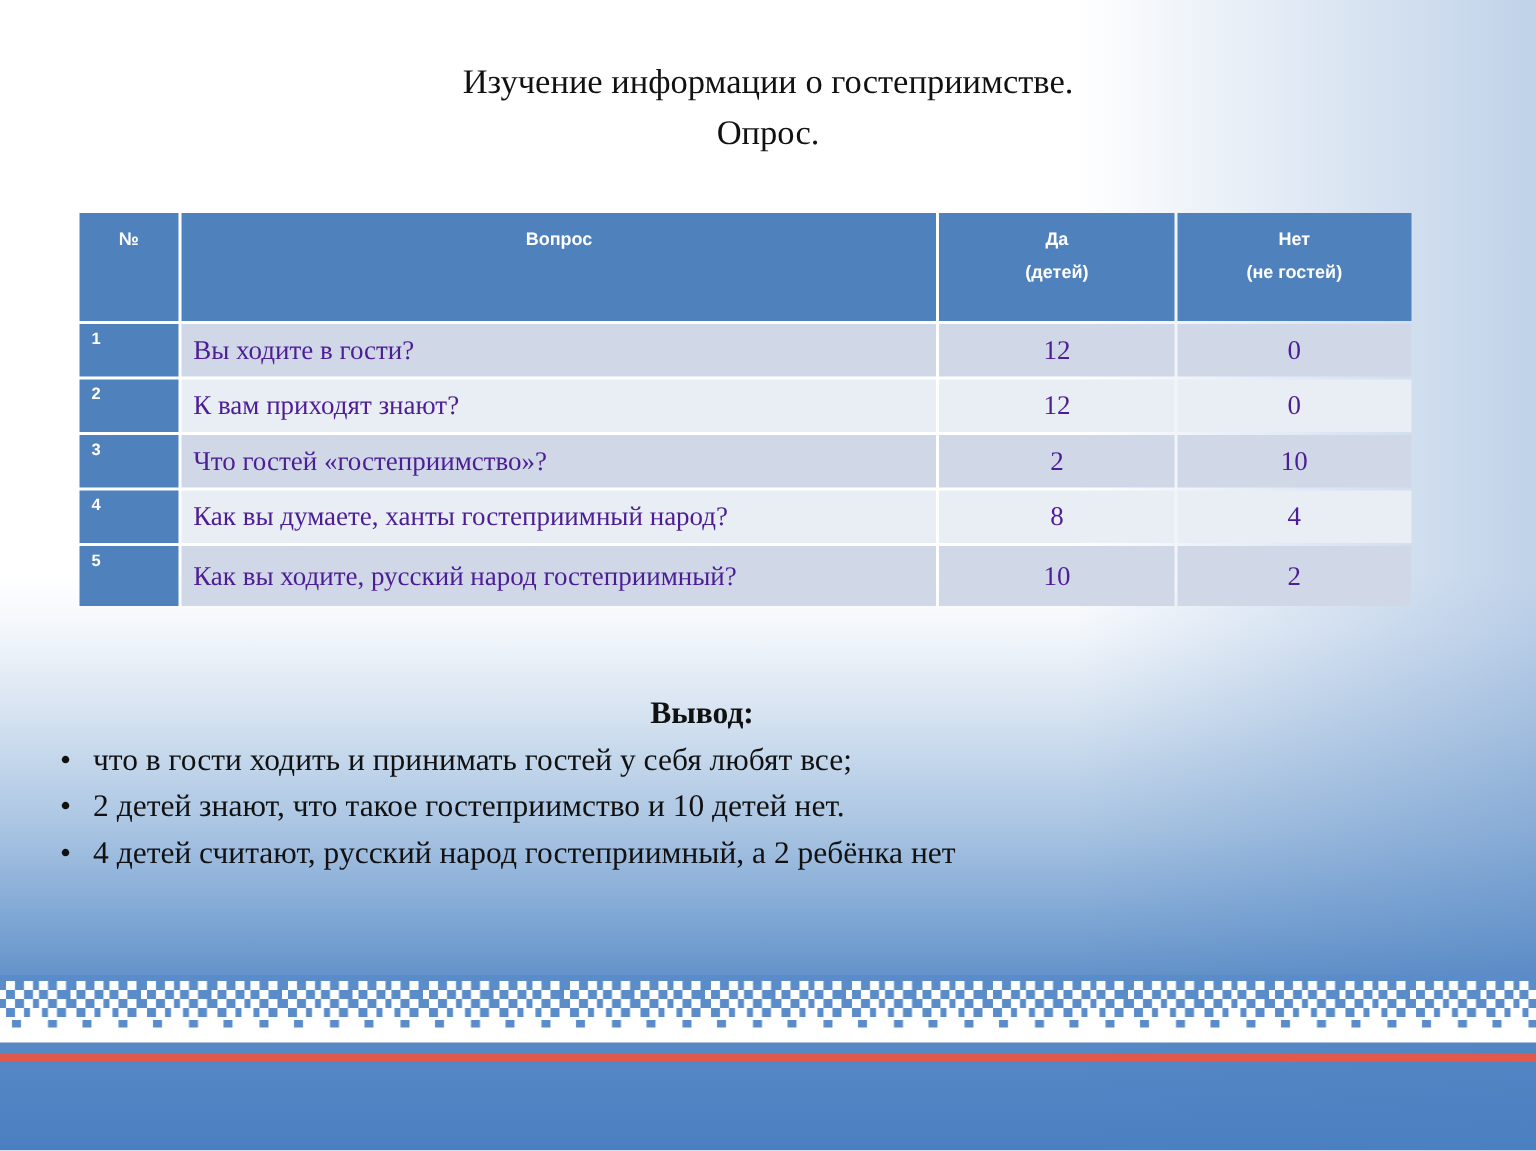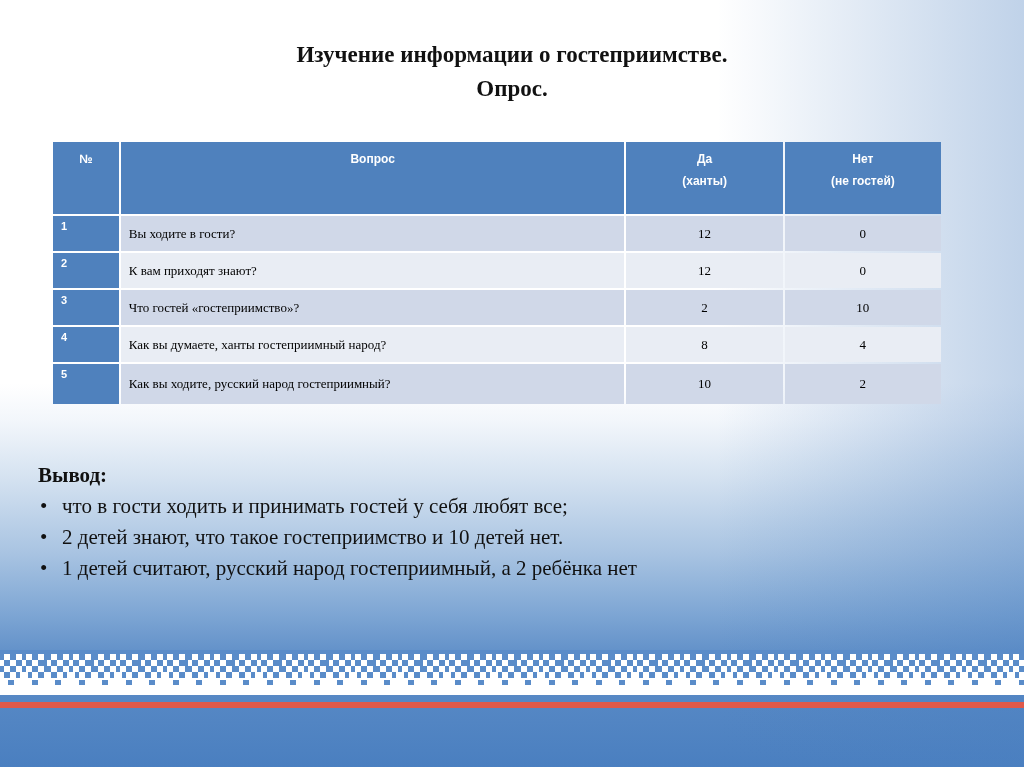--- a/index.html
+++ b/index.html
@@ -3,33 +3,33 @@
 <meta charset="utf-8">
 <style>
   html, body { margin:0; padding:0; }
   body { width:1024px; height:767px; overflow:hidden; position:relative;
     font-family:"Liberation Serif", serif; }
   .bg { position:absolute; inset:0;
     background: linear-gradient(180deg, #ffffff 0%, #ffffff 50%, #f2f6fb 55%, #d6e3f1 62%, #a9c4e2 72%, #7ea6d4 80%, #5d8dc7 86%, #4a7fc0 100%); }
   .bg-right { position:absolute; inset:0;
     background: linear-gradient(90deg, rgba(255,255,255,0) 70%, rgba(74,127,192,0.35) 100%); }
   .title { position:absolute; top:38px; left:0; width:1024px; text-align:center;
-    font-weight:bold; font-size:23px; line-height:34px; color:#111; }
+    font-weight:normal; font-size:23px; line-height:34px; color:#111; }
   table.survey { position:absolute; left:51px; top:140px; border-collapse:separate; border-spacing:2px; width:892px; }
   .survey th { background:#4f81bd; color:#fff; font-family:"Liberation Sans", sans-serif; font-weight:bold;
     font-size:12px; vertical-align:top; padding:6px 4px; height:60px; line-height:22px; text-align:center; }
-  .survey td { font-size:13px; color:#000000; height:31px; padding:0 8px; vertical-align:middle; }
+  .survey td { font-size:18px; color:#4c1d95; height:31px; padding:0 8px; vertical-align:middle; }
   .survey td.num { background:#4f81bd; color:#fff; font-family:"Liberation Sans", sans-serif; font-weight:bold;
     font-size:11px; vertical-align:top; padding-top:4px; width:48px; }
   .survey tr.odd td.q, .survey tr.odd td.v { background:#d0d8e8; }
   .survey tr.even td.q, .survey tr.even td.v { background:#e9edf4; }
   .survey td.v { text-align:center; width:136px; }
   .survey td.q { width:474px; }
   .conclusion { position:absolute; left:38px; top:460px; width:860px; font-size:21px; line-height:31px; color:#111; }
-  .conclusion .head { font-weight:bold; }
+  .conclusion .head { font-weight:bold;text-align:center; }
   .conclusion ul { margin:0; padding:0; list-style:none; }
   .conclusion li { position:relative; padding-left:24px; }
   .conclusion li::before { content:"•"; position:absolute; left:2px; }
   .ornament { position:absolute; left:0; top:650px; width:1024px; height:42px; }
   .white-band { position:absolute; left:0; top:686px; width:1024px; height:9px; background:#ffffff; }
   .red-stripe { position:absolute; left:0; top:702px; width:1024px; height:6px; background:#e0594a; }
 </style>
 </head>
 <body>
 
@@ -41,21 +41,21 @@
   <div>Опрос.</div>
 </div>
 
 <table class="survey">
   <thead>
     <tr>
       <th style="width:44px">№</th>
       <th>Вопрос</th>
       <th>
         <div>Да</div>
-        <div>(ханты)</div>
+        <div>(детей)</div>
       </th>
       <th>
         <div>Нет</div>
         <div>(не гостей)</div>
       </th>
     </tr>
   </thead>
   <tbody>
     <tr class="odd">
       <td class="num">1</td>
@@ -88,21 +88,21 @@
       <td class="v">2</td>
     </tr>
   </tbody>
 </table>
 
 <div class="conclusion">
   <div class="head">Вывод:</div>
   <ul>
     <li>что в гости ходить и принимать гостей у себя любят все;</li>
     <li>2 детей знают, что такое гостеприимство и 10 детей нет.</li>
-    <li>1 детей считают, русский народ гостеприимный, а 2 ребёнка нет</li>
+    <li>4 детей считают, русский народ гостеприимный, а 2 ребёнка нет</li>
   </ul>
 </div>
 
 <svg class="ornament" viewBox="0 0 1024 42" preserveAspectRatio="none">
   <defs>
     <pattern id="orn" x="0" y="0" width="47" height="42" patternUnits="userSpaceOnUse">
       <rect x="0" y="0" width="47" height="42" fill="#5a8cc9"></rect>
 
       <g fill="#ffffff">
         <rect x="4" y="4" width="6" height="6"></rect>

